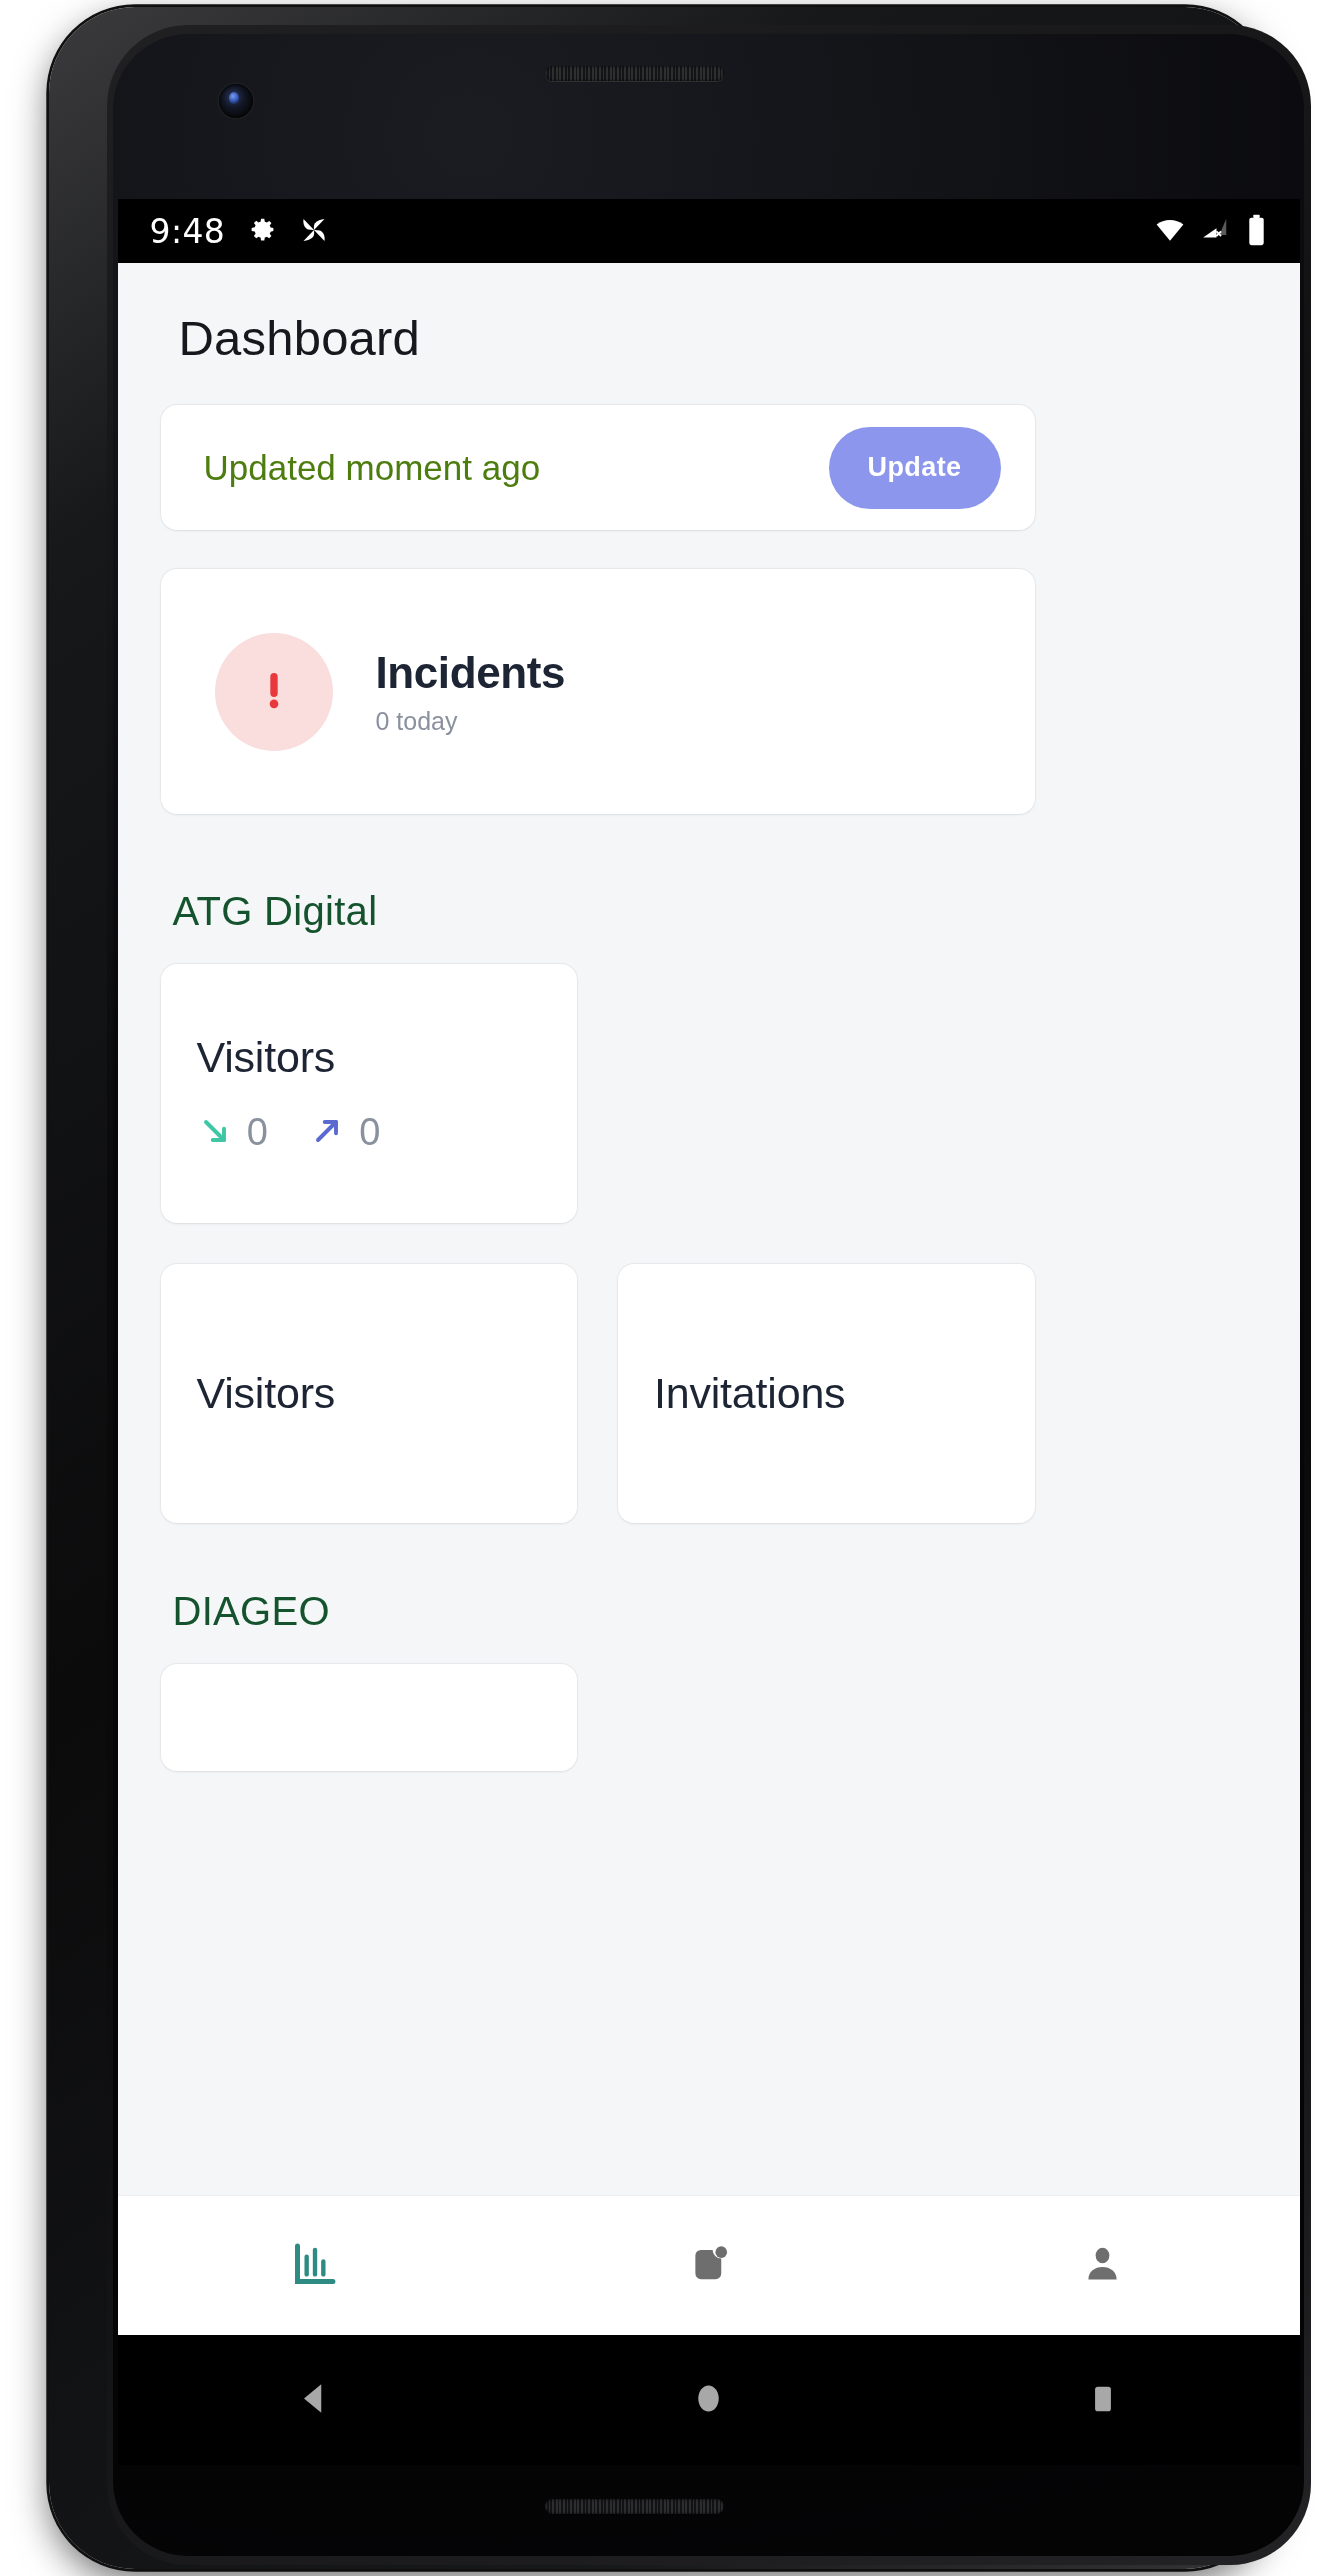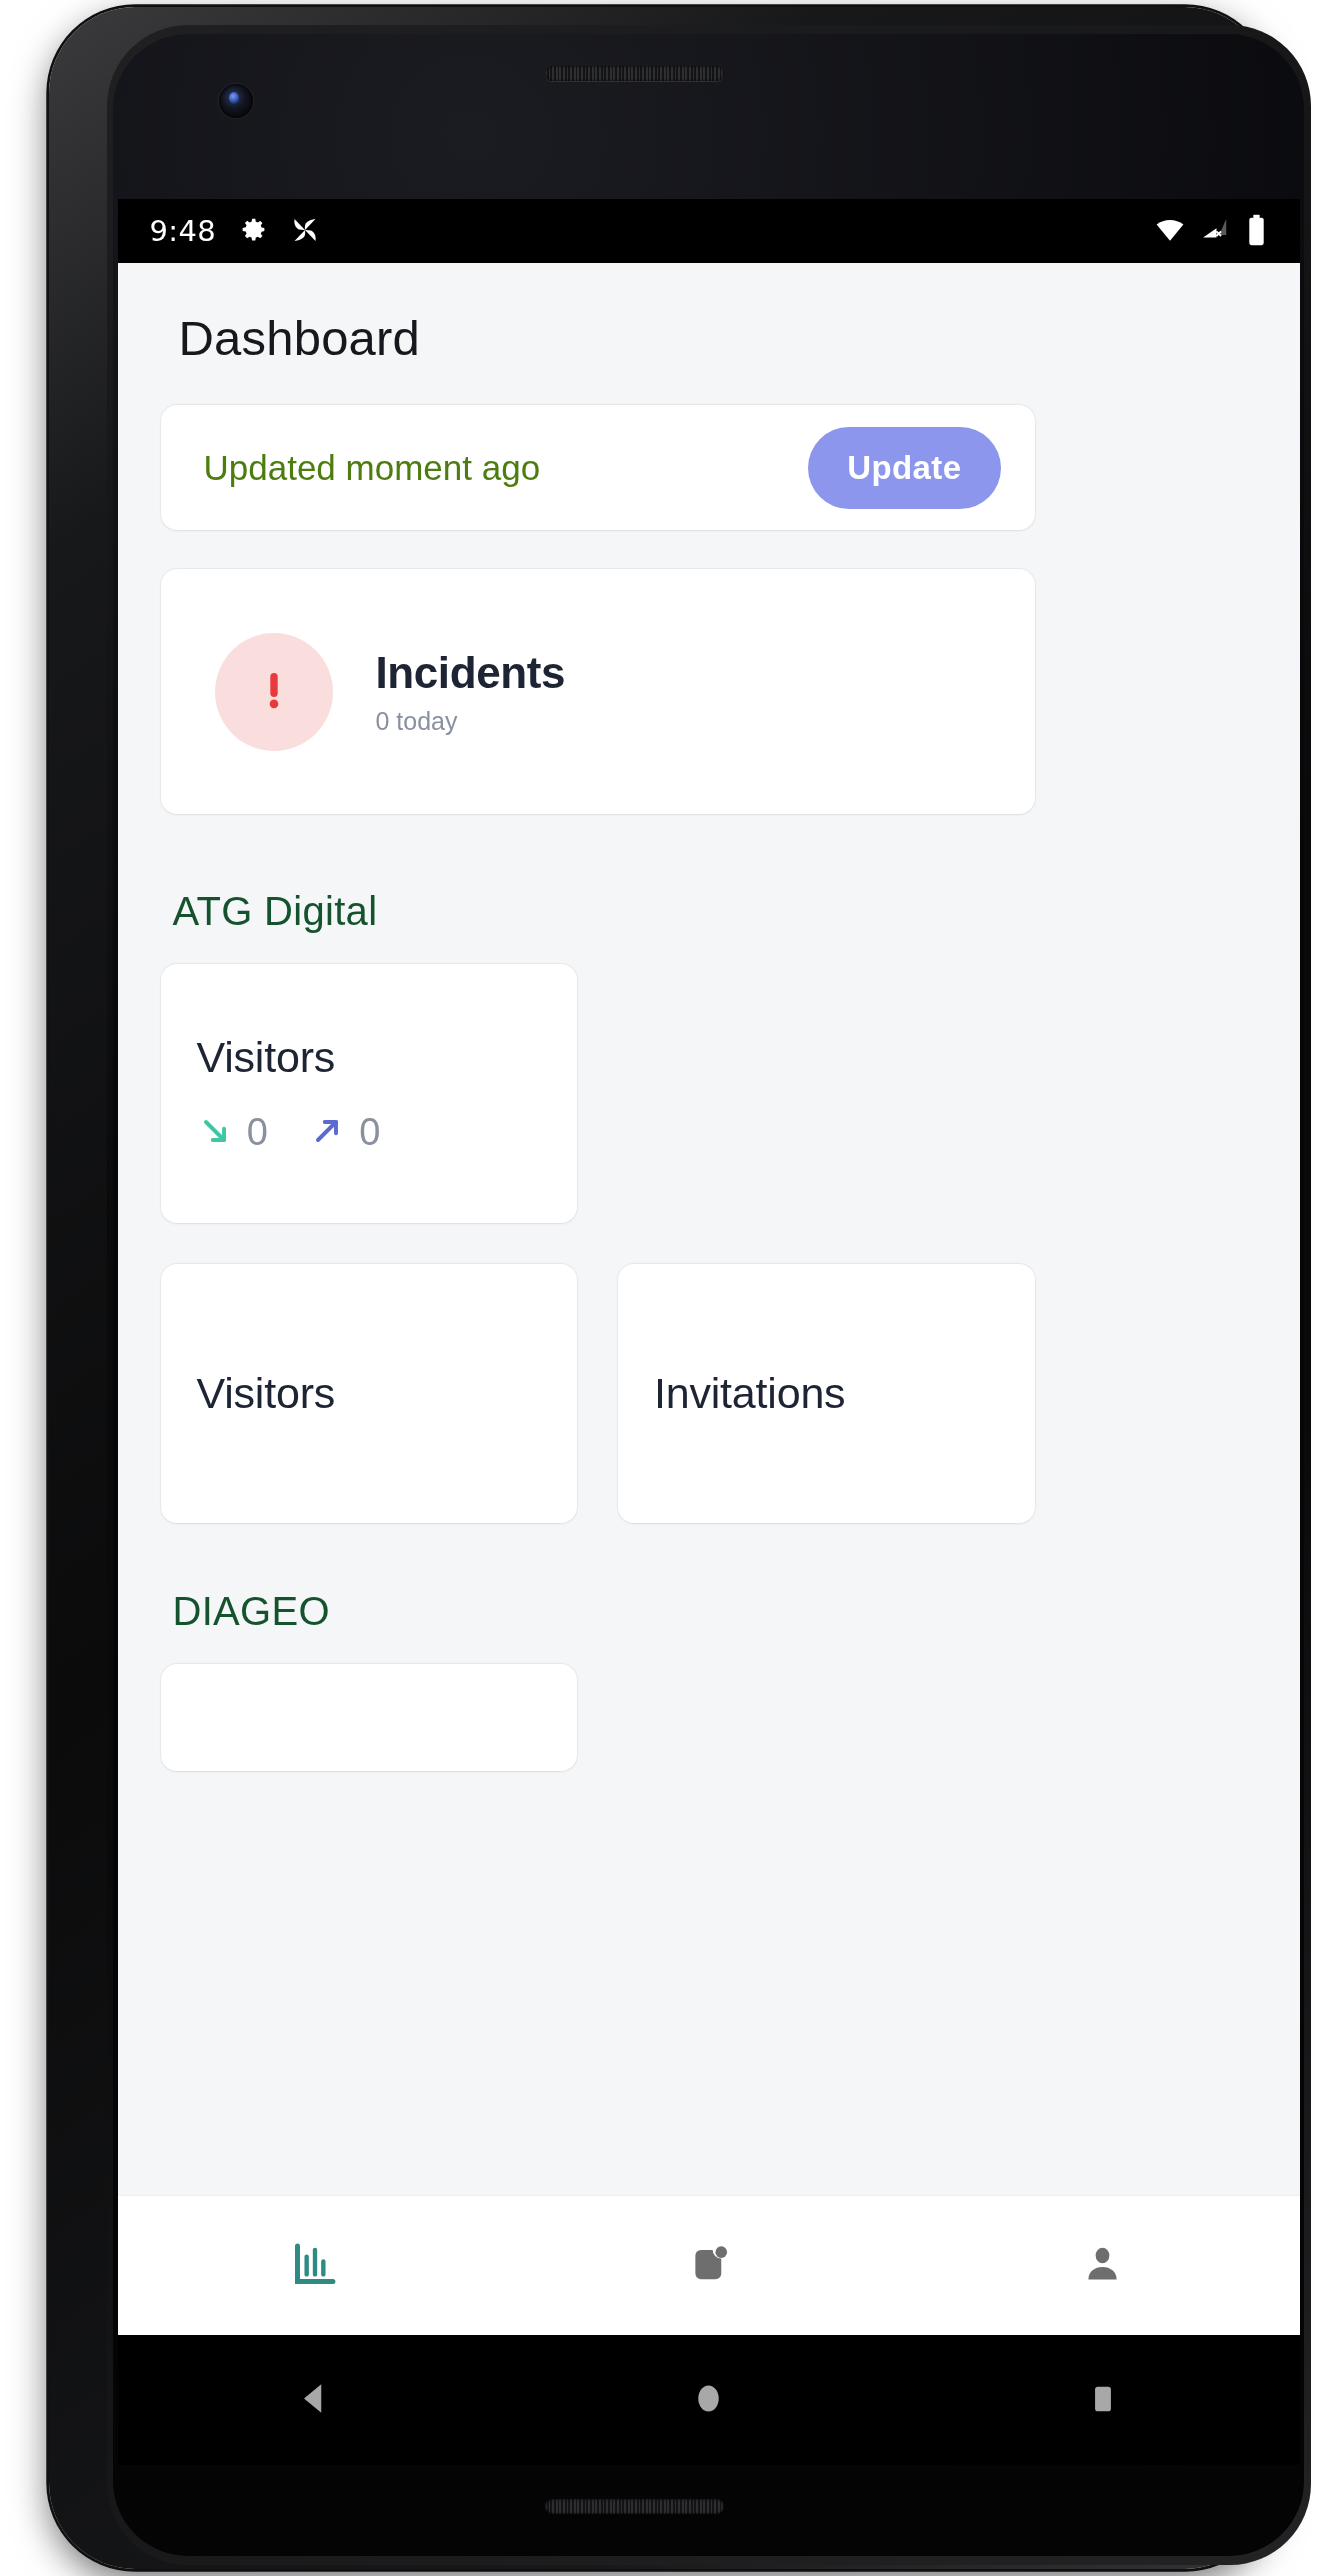--- a/index.html
+++ b/index.html
@@ -64,21 +64,21 @@
   }
 
   
   #status-bar {
     height:64px; background:#000000;
     display:flex; align-items:center;
     padding:0 32px;
     color:#ffffff;
   }
   #status-clock {
-    font-size:29px; letter-spacing:0.4px;
+    font-size:33px; letter-spacing:0.4px;
     font-family:"DejaVu Sans", sans-serif;
   }
   .status-left-icons { display:flex; align-items:center; gap:21.5px; margin-left:23px; }
   .status-right-icons { margin-left:auto; display:flex; align-items:center; gap:15px; }
 
   
   #app-body {
     position:absolute; top:64px; left:0;
     width:960px; height:1931px;
     background:#f4f6f8;
@@ -96,21 +96,21 @@
 
   
   #update-card {
     margin:39px 43px 0 43px; height:125px;
     display:flex; align-items:center; padding:0 34px 0 43px;
   }
   #update-status-text { font-size:35px; color:#4d7c0f; font-weight:300; }
   #update-button {
     margin-left:auto;
     background:#8b96ec; color:#ffffff;
-    font-size:33px; font-weight:bold;
+    font-size:27px; font-weight:bold;
     border:none; border-radius:41px;
     padding:0 39px; height:82px;
     letter-spacing:0.4px; cursor:pointer;
   }
 
   
   .big-row-card {
     margin:39px 43px 0 43px; height:245px;
     display:flex; align-items:center; padding:0 0 0 54px;
   }

